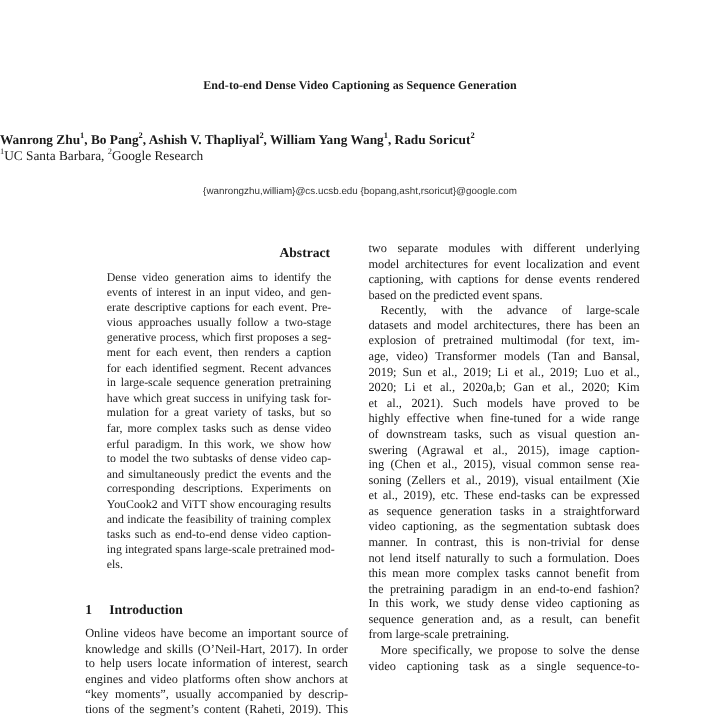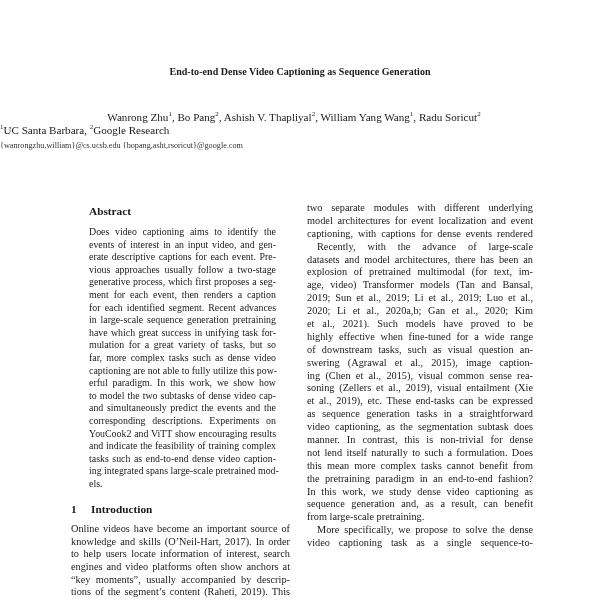--- a/index.html
+++ b/index.html
@@ -1,26 +1,26 @@
 <!DOCTYPE html>
 <html><head>
 <meta charset="utf-8">
 <style>
   html, body { margin:0; padding:0; background:#ffffff; }
   body { width:600px; height:600px; overflow:hidden; position:relative;
          font-family:"Liberation Serif", "DejaVu Serif", serif; color:#1a1a1a; }
   .title { position:absolute; top:66px; left:0; width:600px; text-align:center;
            font-weight:bold; font-size:10px; letter-spacing:0.05px; }
-  .authors { position:absolute; top:111px; left:0; width:588px; text-align:center;
-             font-weight:normal; font-size:11.1px; }
+  .authors { position:absolute; top:111px; left:0; width:588px; 
+             font-weight:bold; font-size:11.1px; }
   .authors sup, .affil sup { font-size:7px; vertical-align:super; line-height:0; }
   .affil { position:absolute; top:124px; left:0; width:556px; text-align:left; font-size:11.1px; }
-  .emails { position:absolute; top:141px; left:0; width:600px; 
-            font-family:Liberation Serif, serif; font-size:8.2px; color:#333; }
-  .abs-head { position:absolute; top:205px; left:89px; width:186px; text-align:left;
+  .emails { position:absolute; top:155px; left:0; width:600px; text-align:center;
+            font-family:Liberation Sans, sans-serif; font-size:8.2px; color:#333; }
+  .abs-head { position:absolute; top:205px; left:89px; width:186px; text-align:right;
               font-weight:bold; font-size:11.3px; }
   .abs-body { position:absolute; top:226px; left:89px; width:187px; }
   .col-line { display:block; height:12.6px; line-height:12.6px; font-size:9.9px; white-space:nowrap;
               text-align:justify; text-align-last:justify; }
   .col-line.last { text-align-last:left; }
   .intro-head { position:absolute; top:503px; left:71px; font-weight:bold; font-size:11.3px; }
   .intro-head .num { display:inline-block; width:20px; }
   .intro-body { position:absolute; top:523px; left:71px; width:219px; }
   .intro-body .col-line { height:12.7px; line-height:12.7px; font-size:10.3px; }
   .right-col { position:absolute; top:202px; left:307px; width:226px; }
@@ -43,32 +43,31 @@
 
 <div class="affil">
   <span><sup>1</sup><span>UC Santa Barbara</span></span>,
   <span><sup>2</sup><span>Google Research</span></span>
 </div>
 
 <div class="emails">{wanrongzhu,william}@cs.ucsb.edu {bopang,asht,rsoricut}@google.com</div>
 
 <div class="abs-head">Abstract</div>
 <div class="abs-body" id="abs-body">
-    <span class="col-line">Does video captioning aims to identify the</span>
+    <span class="col-line">Dense video generation aims to identify the</span>
     <span class="col-line">events of interest in an input video, and gen-</span>
     <span class="col-line">erate descriptive captions for each event. Pre-</span>
     <span class="col-line">vious approaches usually follow a two-stage</span>
     <span class="col-line">generative process, which first proposes a seg-</span>
     <span class="col-line">ment for each event, then renders a caption</span>
     <span class="col-line">for each identified segment. Recent advances</span>
     <span class="col-line">in large-scale sequence generation pretraining</span>
     <span class="col-line">have which great success in unifying task for-</span>
     <span class="col-line">mulation for a great variety of tasks, but so</span>
     <span class="col-line">far, more complex tasks such as dense video</span>
-    <span class="col-line">captioning are not able to fully utilize this pow-</span>
     <span class="col-line">erful paradigm. In this work, we show how</span>
     <span class="col-line">to model the two subtasks of dense video cap-</span>
     <span class="col-line">and simultaneously predict the events and the</span>
     <span class="col-line">corresponding descriptions. Experiments on</span>
     <span class="col-line">YouCook2 and ViTT show encouraging results</span>
     <span class="col-line">and indicate the feasibility of training complex</span>
     <span class="col-line">tasks such as end-to-end dense video caption-</span>
     <span class="col-line">ing integrated spans large-scale pretrained mod-</span>
     <span class="col-line last">els.</span>
   </div>
@@ -82,20 +81,21 @@
     <span class="col-line">to help users locate information of interest, search</span>
     <span class="col-line">engines and video platforms often show anchors at</span>
     <span class="col-line">“key moments”, usually accompanied by descrip-</span>
     <span class="col-line">tions of the segment’s content (Raheti, 2019). This</span>
   </div>
 
 <div class="right-col" id="right-col">
     <span class="col-line">two separate modules with different underlying</span>
     <span class="col-line">model architectures for event localization and event</span>
     <span class="col-line">captioning, with captions for dense events rendered</span>
+    <span class="col-line last">based on the predicted event spans.</span>
     <span class="col-line indent">Recently, with the advance of large-scale</span>
     <span class="col-line">datasets and model architectures, there has been an</span>
     <span class="col-line">explosion of pretrained multimodal (for text, im-</span>
     <span class="col-line">age, video) Transformer models (Tan and Bansal,</span>
     <span class="col-line">2019; Sun et al., 2019; Li et al., 2019; Luo et al.,</span>
     <span class="col-line">2020; Li et al., 2020a,b; Gan et al., 2020; Kim</span>
     <span class="col-line">et al., 2021). Such models have proved to be</span>
     <span class="col-line">highly effective when fine-tuned for a wide range</span>
     <span class="col-line">of downstream tasks, such as visual question an-</span>
     <span class="col-line">swering (Agrawal et al., 2015), image caption-</span>

